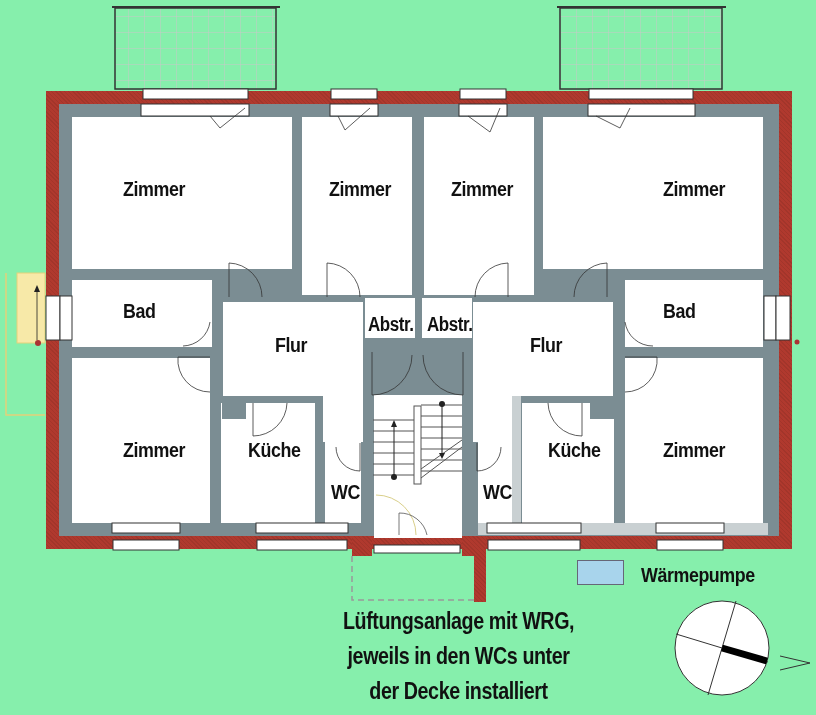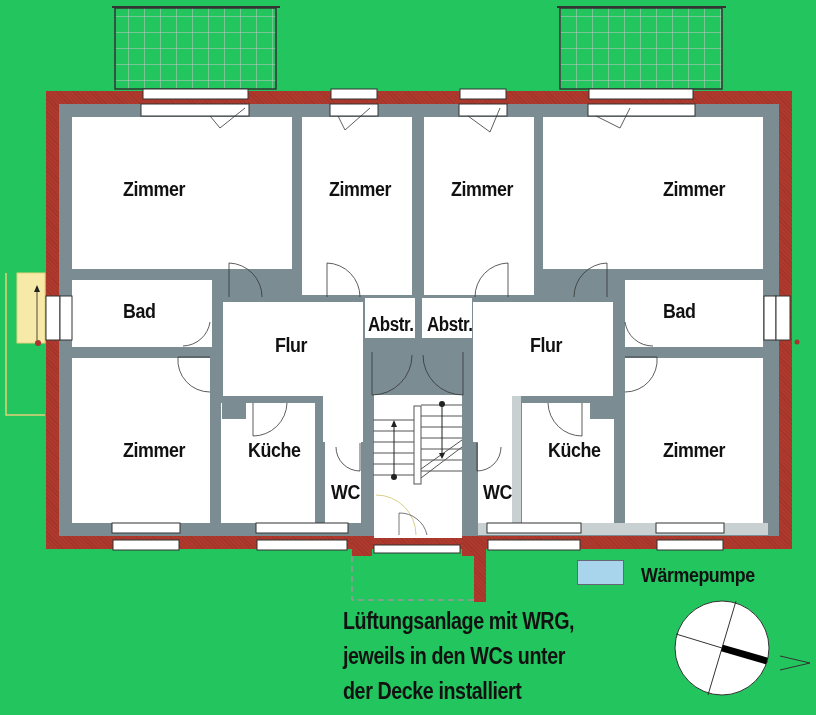--- a/index.html
+++ b/index.html
@@ -1,16 +1,16 @@
 <!DOCTYPE html>
 <html><head>
 <meta charset="utf-8">
 <style>
   html,body{margin:0;padding:0;background:#fff;}
-  #canvas{position:relative;width:816px;height:715px;overflow:hidden;background:#22c55e;font-family:"Liberation Sans",sans-serif;}
+  #canvas{position:relative;width:816px;height:715px;overflow:hidden;background:#86efac;font-family:"Liberation Sans",sans-serif;text-align:center;}
   .abs{position:absolute;}
   .ext{background:#b0392e;background-image:repeating-linear-gradient(45deg,rgba(0,0,0,0.08) 0 1px,transparent 1px 3px);}
   .wall{background:#7b8d93;}
   .wall-light{background:#c9d0d2;}
   .room{background:#fff;}
   .label{position:absolute;font-weight:bold;color:#111;font-size:21px;letter-spacing:-0.5px;transform:scaleX(0.85);transform-origin:left top;white-space:nowrap;}
   .note{position:absolute;font-weight:bold;color:#111;font-size:24px;letter-spacing:-0.5px;transform:scaleX(0.82);transform-origin:left top;white-space:nowrap;line-height:35px;}
   svg{position:absolute;left:0;top:0;}
 </style>
 </head>

